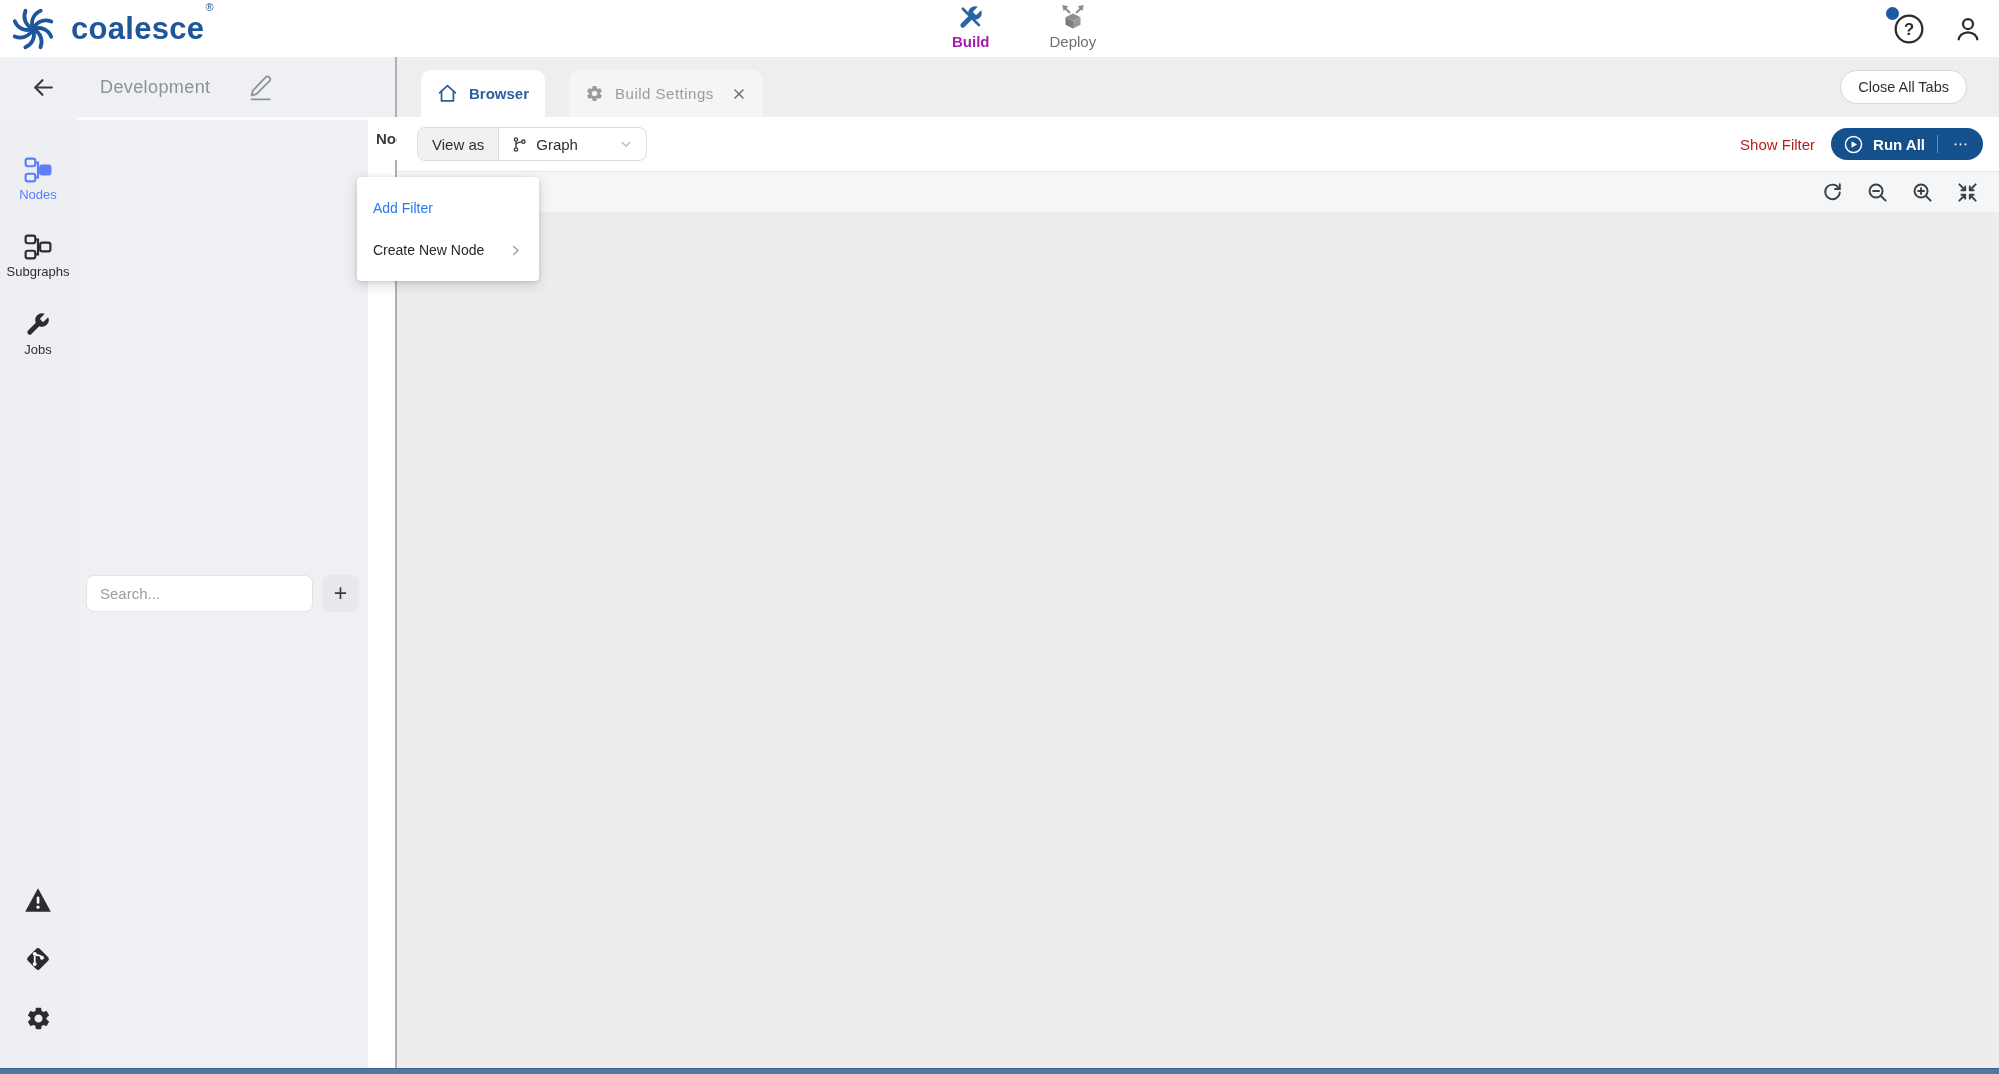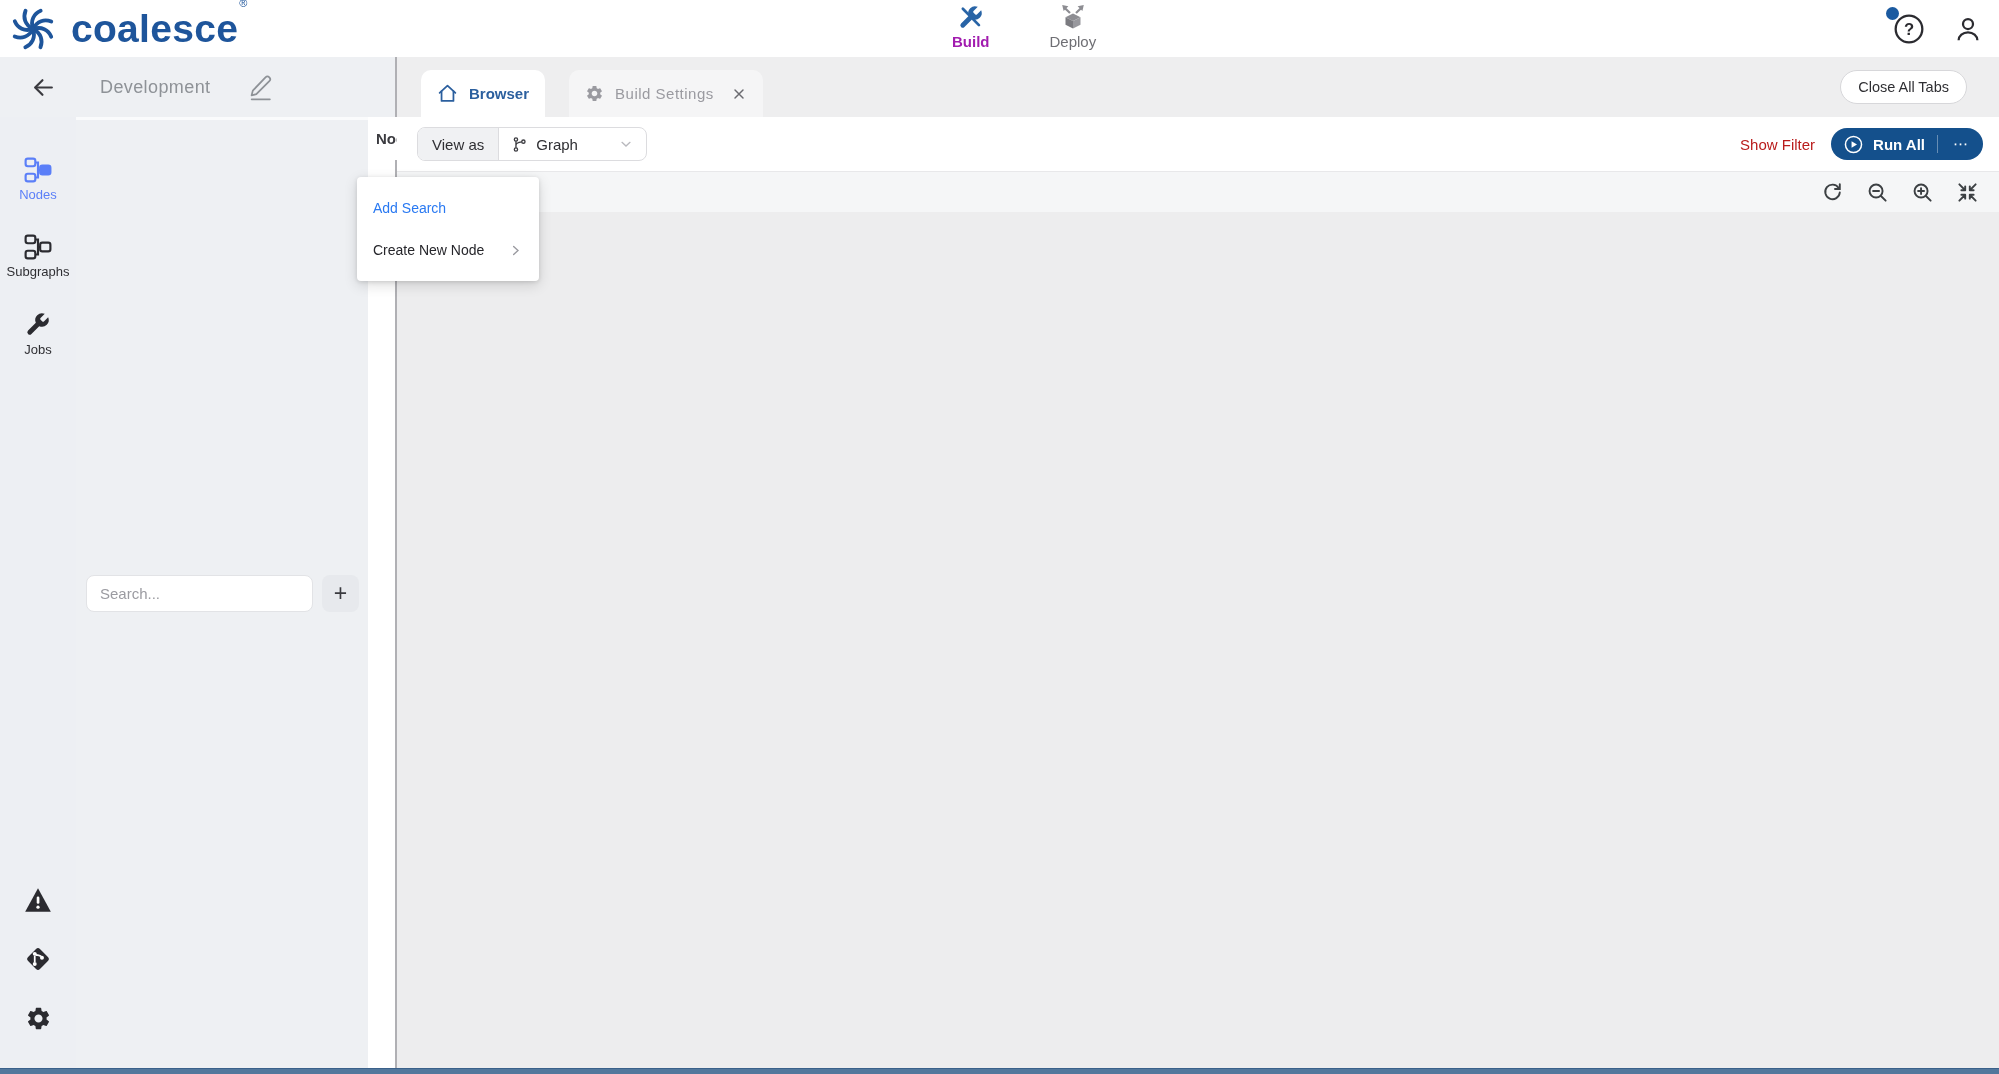--- a/index.html
+++ b/index.html
@@ -2,21 +2,21 @@
 <html><head>
 <meta charset="utf-8">
 <style>
   * { margin:0; padding:0; box-sizing:border-box; }
   html,body { width:1999px; height:1074px; overflow:hidden; }
   body { font-family:"Liberation Sans", sans-serif; background:#ffffff; position:relative; color:#2f2f33; }
 
   
   .top-header { height:57px; background:#fff; position:relative; display:flex; align-items:center; }
   .logo-area { display:flex; align-items:center; gap:15px; padding-left:10px; }
-  .brand-word { font-size:39px; font-weight:bold; color:#1e559b; letter-spacing:.3px; }
+  .brand-word { font-size:31px; font-weight:bold; color:#1e559b; letter-spacing:.3px; }
   .brand-reg { font-size:11px; color:#1e559b; vertical-align:top; position:relative; top:-10px; left:1px; }
   .header-nav { position:absolute; left:952px; top:4px; display:flex; gap:60px; }
   .hnav-item { display:flex; flex-direction:column; align-items:center; gap:2px; cursor:pointer; }
   .hnav-item .hnav-label { font-size:15px; }
   .hnav-item.active .hnav-label { color:#a21caf; font-weight:bold; }
   .hnav-item.inactive .hnav-label { color:#6f6f74; }
   .header-right { position:absolute; right:16px; top:0; height:57px; display:flex; align-items:center; gap:28px; }
   .help-wrap { position:relative; width:32px; height:32px; }
   .notif-dot { position:absolute; top:-6px; left:-7px; width:13px; height:13px; border-radius:50%; background:#1b5aa0; }
 
@@ -343,21 +343,21 @@
         </svg>
       </span>
     </div>
 
     <div class="canvas"></div>
   </div>
 </div>
 
 <div class="context-menu">
   <div class="menu-item primary">
-    <span>Add Search</span>
+    <span>Add Filter</span>
   </div>
   <div class="menu-item normal">
     <span>Create New Node</span>
     <span>
       <svg width="15" height="15" viewBox="0 0 24 24" fill="none" stroke="#9a9aa0" stroke-width="2.2" stroke-linecap="round">
         <path d="M9 5.5 L16 12 L9 18.5"></path>
       </svg>
     </span>
   </div>
 </div>

